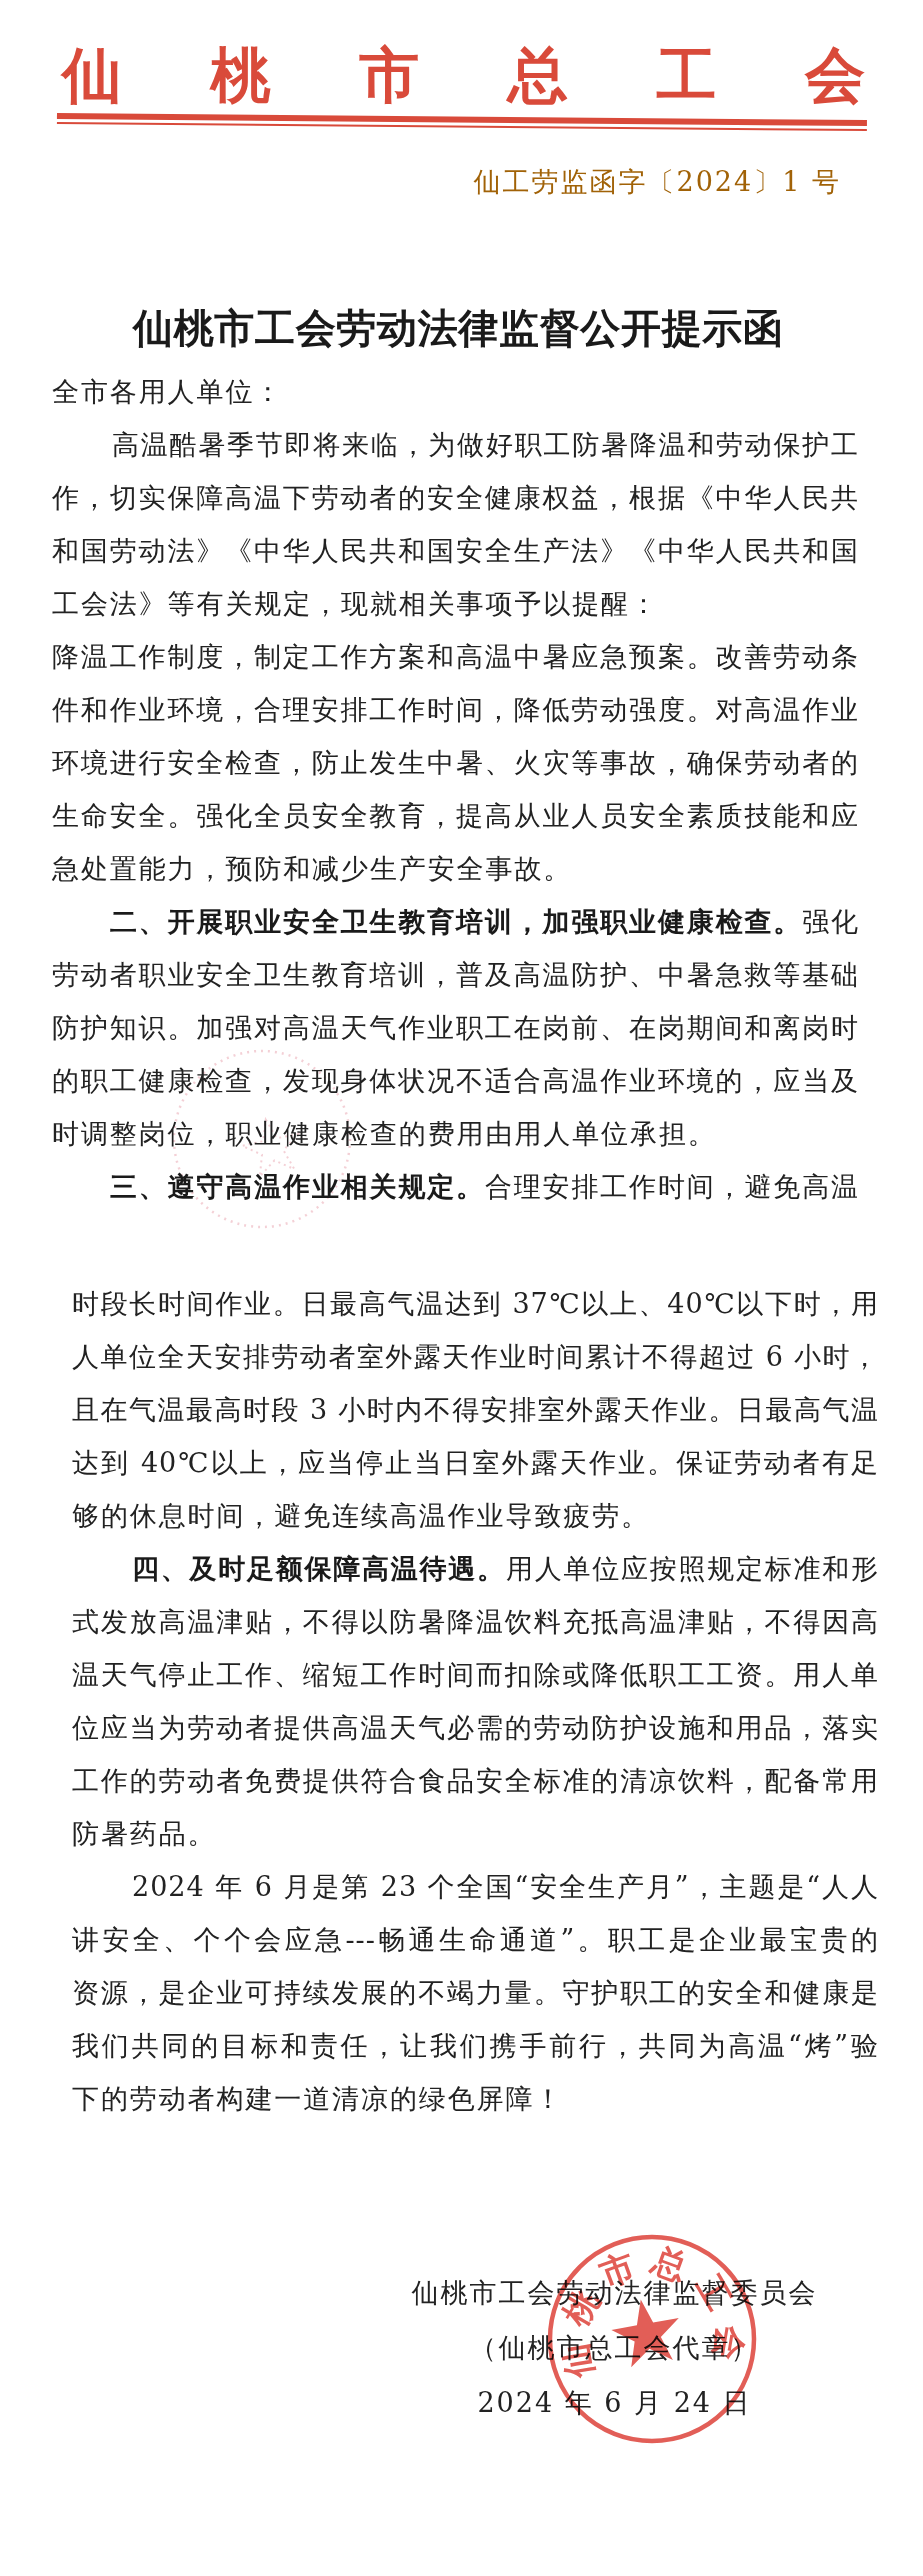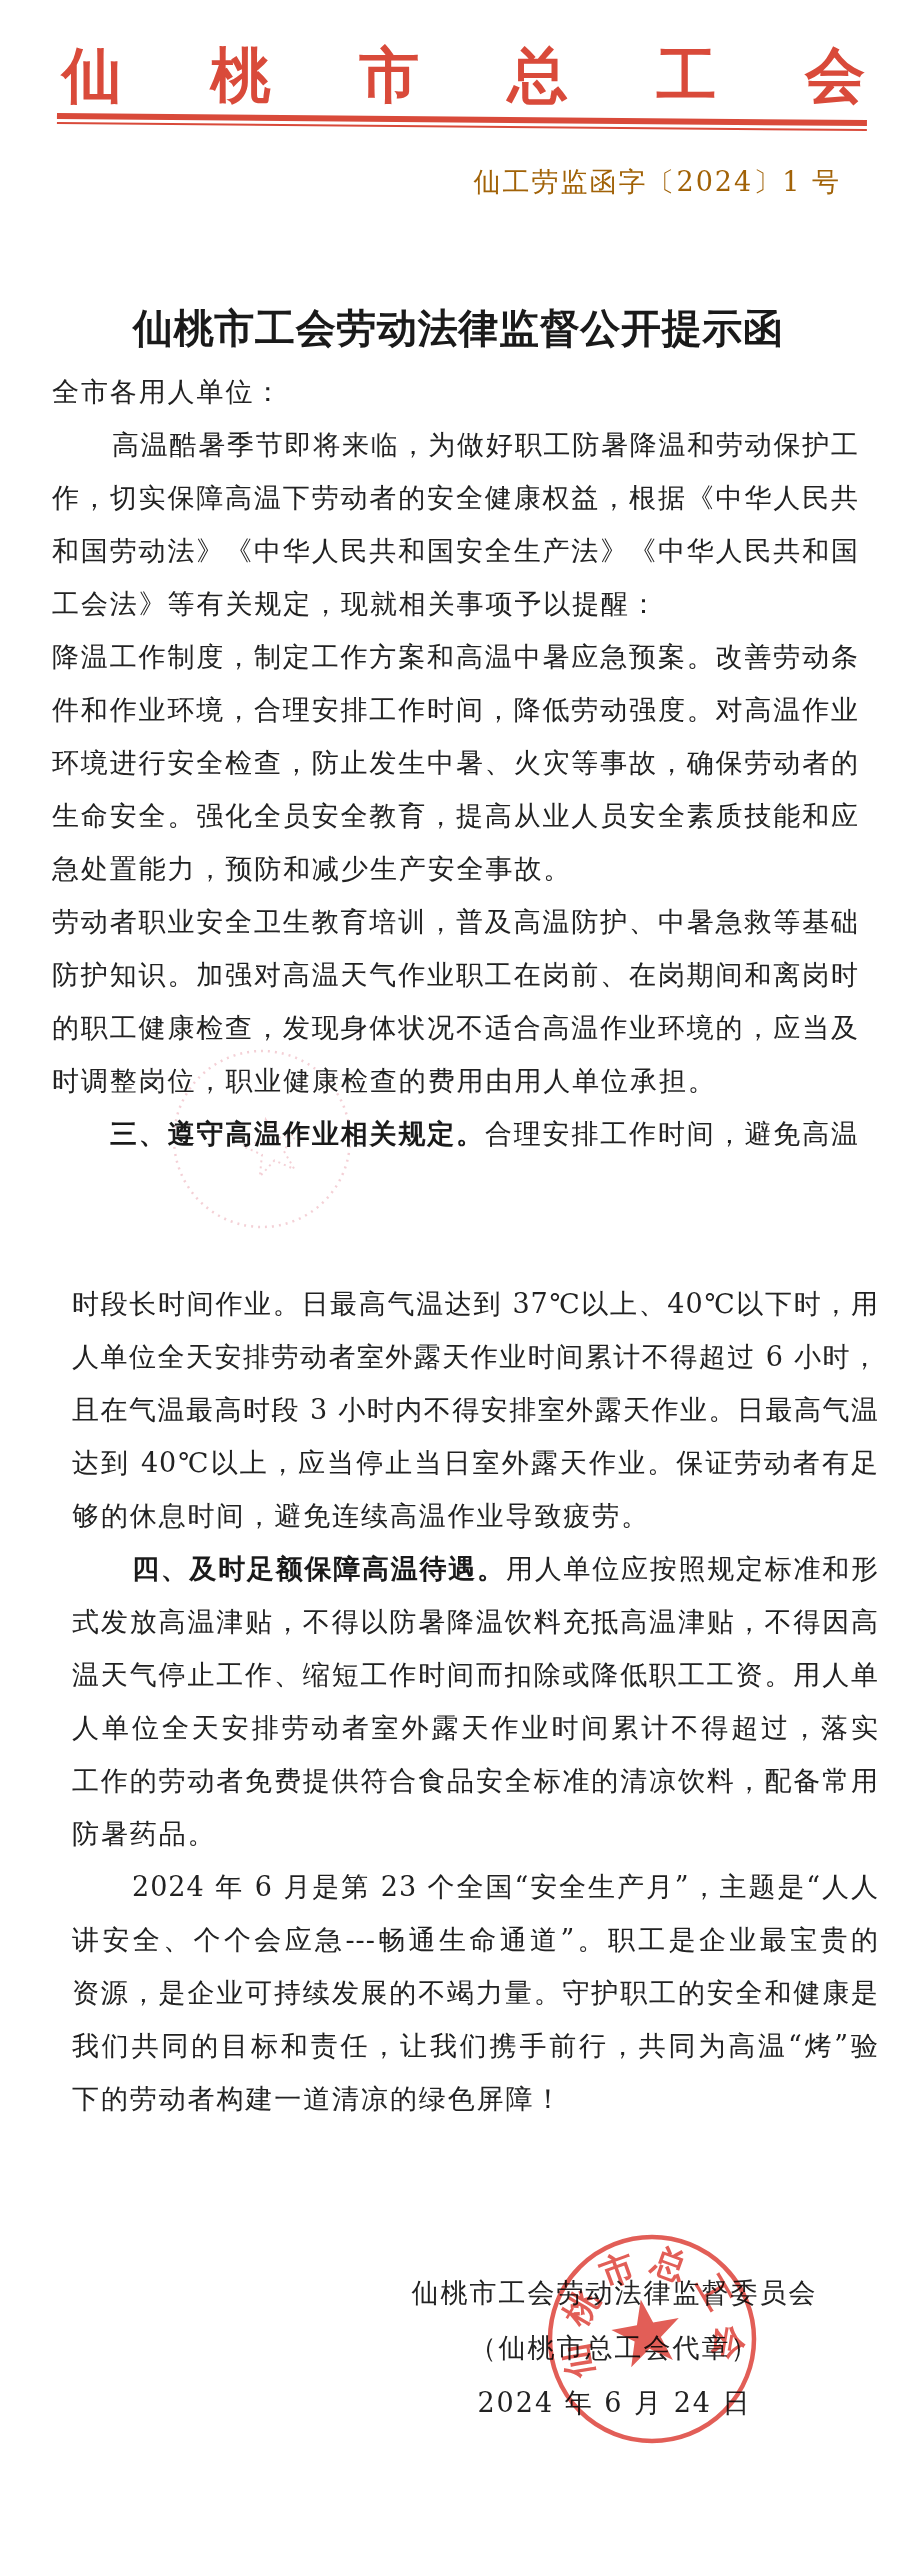--- a/index.html
+++ b/index.html
@@ -75,39 +75,40 @@
   <div class="line j">作，切实保障高温下劳动者的安全健康权益，根据《中华人民共</div>
   <div class="line j">和国劳动法》《中华人民共和国安全生产法》《中华人民共和国</div>
   <div class="line">工会法》等有关规定，现就相关事项予以提醒：</div>
 
   <div class="line j">降温工作制度，制定工作方案和高温中暑应急预案。改善劳动条</div>
   <div class="line j">件和作业环境，合理安排工作时间，降低劳动强度。对高温作业</div>
   <div class="line j">环境进行安全检查，防止发生中暑、火灾等事故，确保劳动者的</div>
   <div class="line j">生命安全。强化全员安全教育，提高从业人员安全素质技能和应</div>
   <div class="line">急处置能力，预防和减少生产安全事故。</div>
 
+  <div class="line j ind"><span class="h">二、开展职业安全卫生教育培训，加强职业健康检查。</span><span>强化</span></div>
   <div class="line j">劳动者职业安全卫生教育培训，普及高温防护、中暑急救等基础</div>
   <div class="line j">防护知识。加强对高温天气作业职工在岗前、在岗期间和离岗时</div>
   <div class="line j">的职工健康检查，发现身体状况不适合高温作业环境的，应当及</div>
   <div class="line">时调整岗位，职业健康检查的费用由用人单位承担。</div>
 
   <div class="line j ind"><span class="h">三、遵守高温作业相关规定。</span><span>合理安排工作时间，避免高温</span></div>
 </div>
 
 <div class="block block-b">
   <div class="line j">时段长时间作业。日最高气温达到 37℃以上、40℃以下时，用</div>
   <div class="line j">人单位全天安排劳动者室外露天作业时间累计不得超过 6 小时，</div>
   <div class="line j">且在气温最高时段 3 小时内不得安排室外露天作业。日最高气温</div>
   <div class="line j">达到 40℃以上，应当停止当日室外露天作业。保证劳动者有足</div>
   <div class="line">够的休息时间，避免连续高温作业导致疲劳。</div>
 
   <div class="line j ind2"><span class="h">四、及时足额保障高温待遇。</span><span>用人单位应按照规定标准和形</span></div>
   <div class="line j">式发放高温津贴，不得以防暑降温饮料充抵高温津贴，不得因高</div>
   <div class="line j">温天气停止工作、缩短工作时间而扣除或降低职工工资。用人单</div>
-  <div class="line j">人单位全天安排劳动者室外露天作业时间累计不得超过，落实</div>
+  <div class="line j">位应当为劳动者提供高温天气必需的劳动防护设施和用品，落实</div>
   <div class="line j">工作的劳动者免费提供符合食品安全标准的清凉饮料，配备常用</div>
   <div class="line">防暑药品。</div>
 
   <div class="line j ind2">2024 年 6 月是第 23 个全国“安全生产月”，主题是“人人</div>
   <div class="line j">讲安全、个个会应急---畅通生命通道”。职工是企业最宝贵的</div>
   <div class="line j">资源，是企业可持续发展的不竭力量。守护职工的安全和健康是</div>
   <div class="line j">我们共同的目标和责任，让我们携手前行，共同为高温“烤”验</div>
   <div class="line">下的劳动者构建一道清凉的绿色屏障！</div>
 </div>
 

